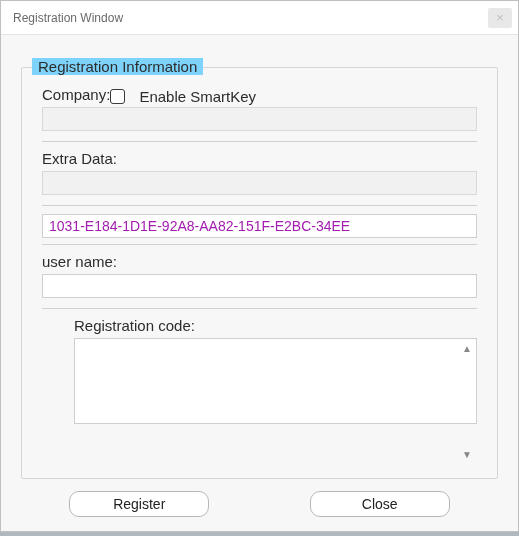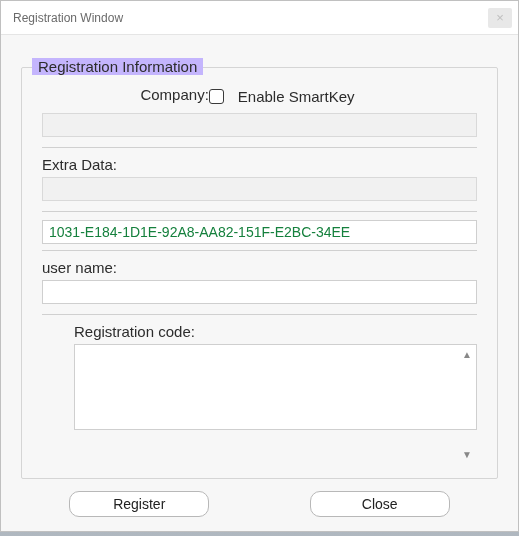--- a/index.html
+++ b/index.html
@@ -37,50 +37,50 @@
     border-radius: 2px;
     padding: 18px 20px 14px 20px;
     position: relative;
     margin-top: 12px;
     flex: 1;
     display: flex; flex-direction: column;
   }
   .groupbox-title {
     position: absolute;
     top: -10px; left: 10px;
-    background: #c4b5fd;
+    background: #7dd3fc;
     padding: 0 6px;
     font-size: 15px;
     color: #2c2c2c;
   }
 
   .row-top {
-    display: flex; align-items: center; justify-content: center;
-    margin-bottom: 6px;
+    display: flex; align-items: center; justify-content: flex-start;
+    margin-bottom: 0;
   }
   .field-label { font-size: 15px; color: #2c2c2c; margin-bottom: 4px; display: block; }
 
   .checkbox-wrap { display: flex; align-items: center; gap: 14px; margin-right: 24px; }
   .chk {
     width: 15px; height: 15px;
     border: 1.5px solid #3a3a3a;
     border-radius: 3px;
     background: #fff;
     display: inline-block;
   }
   .chk-label { font-size: 15px; color: #2c2c2c; }
 
   .text-input {
     width: 100%;
     height: 24px;
     border: 1px solid #cfcfcf;
     background: #ffffff;
     font-size: 14px;
     padding: 2px 6px;
-    color: #15803d;
+    color: #a21caf;
     font-family: inherit;
   }
   .text-input.readonly { background: #f1f1f1; border-color: #d9d9d9; }
   .separator { border: none; border-top: 1px solid #d0d0d0; margin-top: 10px; margin-bottom: 8px; }
 
   .field-block { margin-bottom: 0; }
 
   .reg-code-area {
     width: 100%;
     height: 86px;

